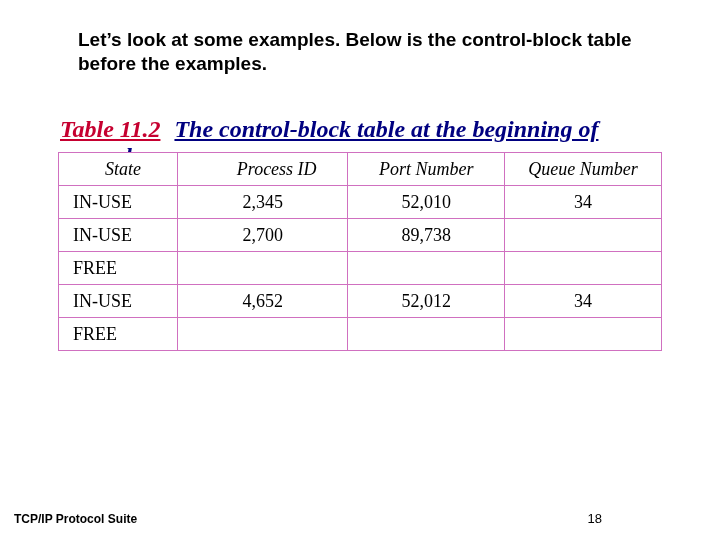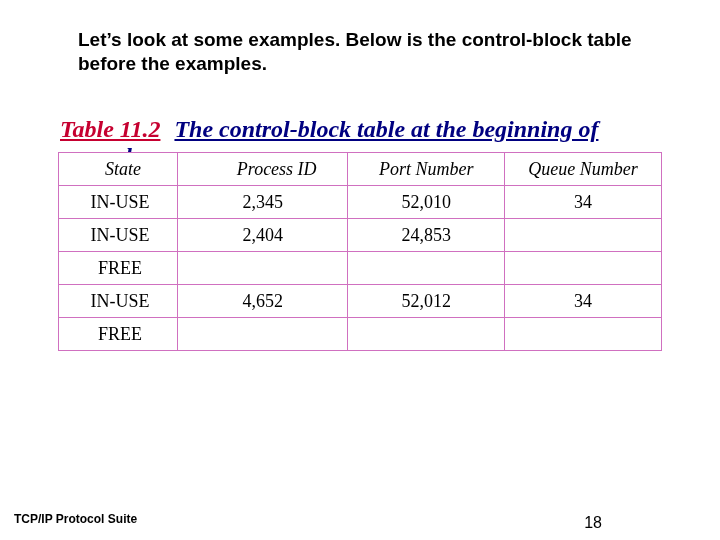--- a/index.html
+++ b/index.html
@@ -62,42 +62,42 @@
     padding: 5px 10px;
     text-align: center;
     height: 22px;
   }
   .tbl th {
     font-style: italic;
     font-weight: 400;
     background: #fff;
   }
   .tbl td.state {
-    text-align: center;
+    text-align: left;
     padding-left: 14px;
   }
   .tbl .col-state { width: 110px; padding-left: 20px; }
   .tbl .col-pid   { width: 150px; padding-left: 38px; }
   .tbl .col-port  { width: 170px; }
   .tbl .col-queue { width: 170px; }
   .footer-left {
     position: absolute;
     left: 14px;
     bottom: 14px;
     font-family: Verdana, Arial, sans-serif;
     font-weight: 700;
     font-size: 12px;
     color: #000;
   }
   .footer-right {
     position: absolute;
     right: 22px;
-    bottom: 8px;
+    bottom: 14px;
     font-family: Verdana, Arial, sans-serif;
-    font-size: 16px;
+    font-size: 13px;
     color: #000;
   }
 </style>
 </head>
 <body>
 
 <div class="slide">
 
   <div class="intro">Let’s look at some examples.  Below is the control-block table before the examples.</div>
 
@@ -117,22 +117,22 @@
     </thead>
     <tbody>
       <tr>
         <td class="state">IN-USE</td>
         <td>2,345</td>
         <td>52,010</td>
         <td>34</td>
       </tr>
       <tr>
         <td class="state">IN-USE</td>
-        <td>2,404</td>
-        <td>24,853</td>
+        <td>2,700</td>
+        <td>89,738</td>
         <td></td>
       </tr>
       <tr>
         <td class="state">FREE</td>
         <td></td>
         <td></td>
         <td></td>
       </tr>
       <tr>
         <td class="state">IN-USE</td>

